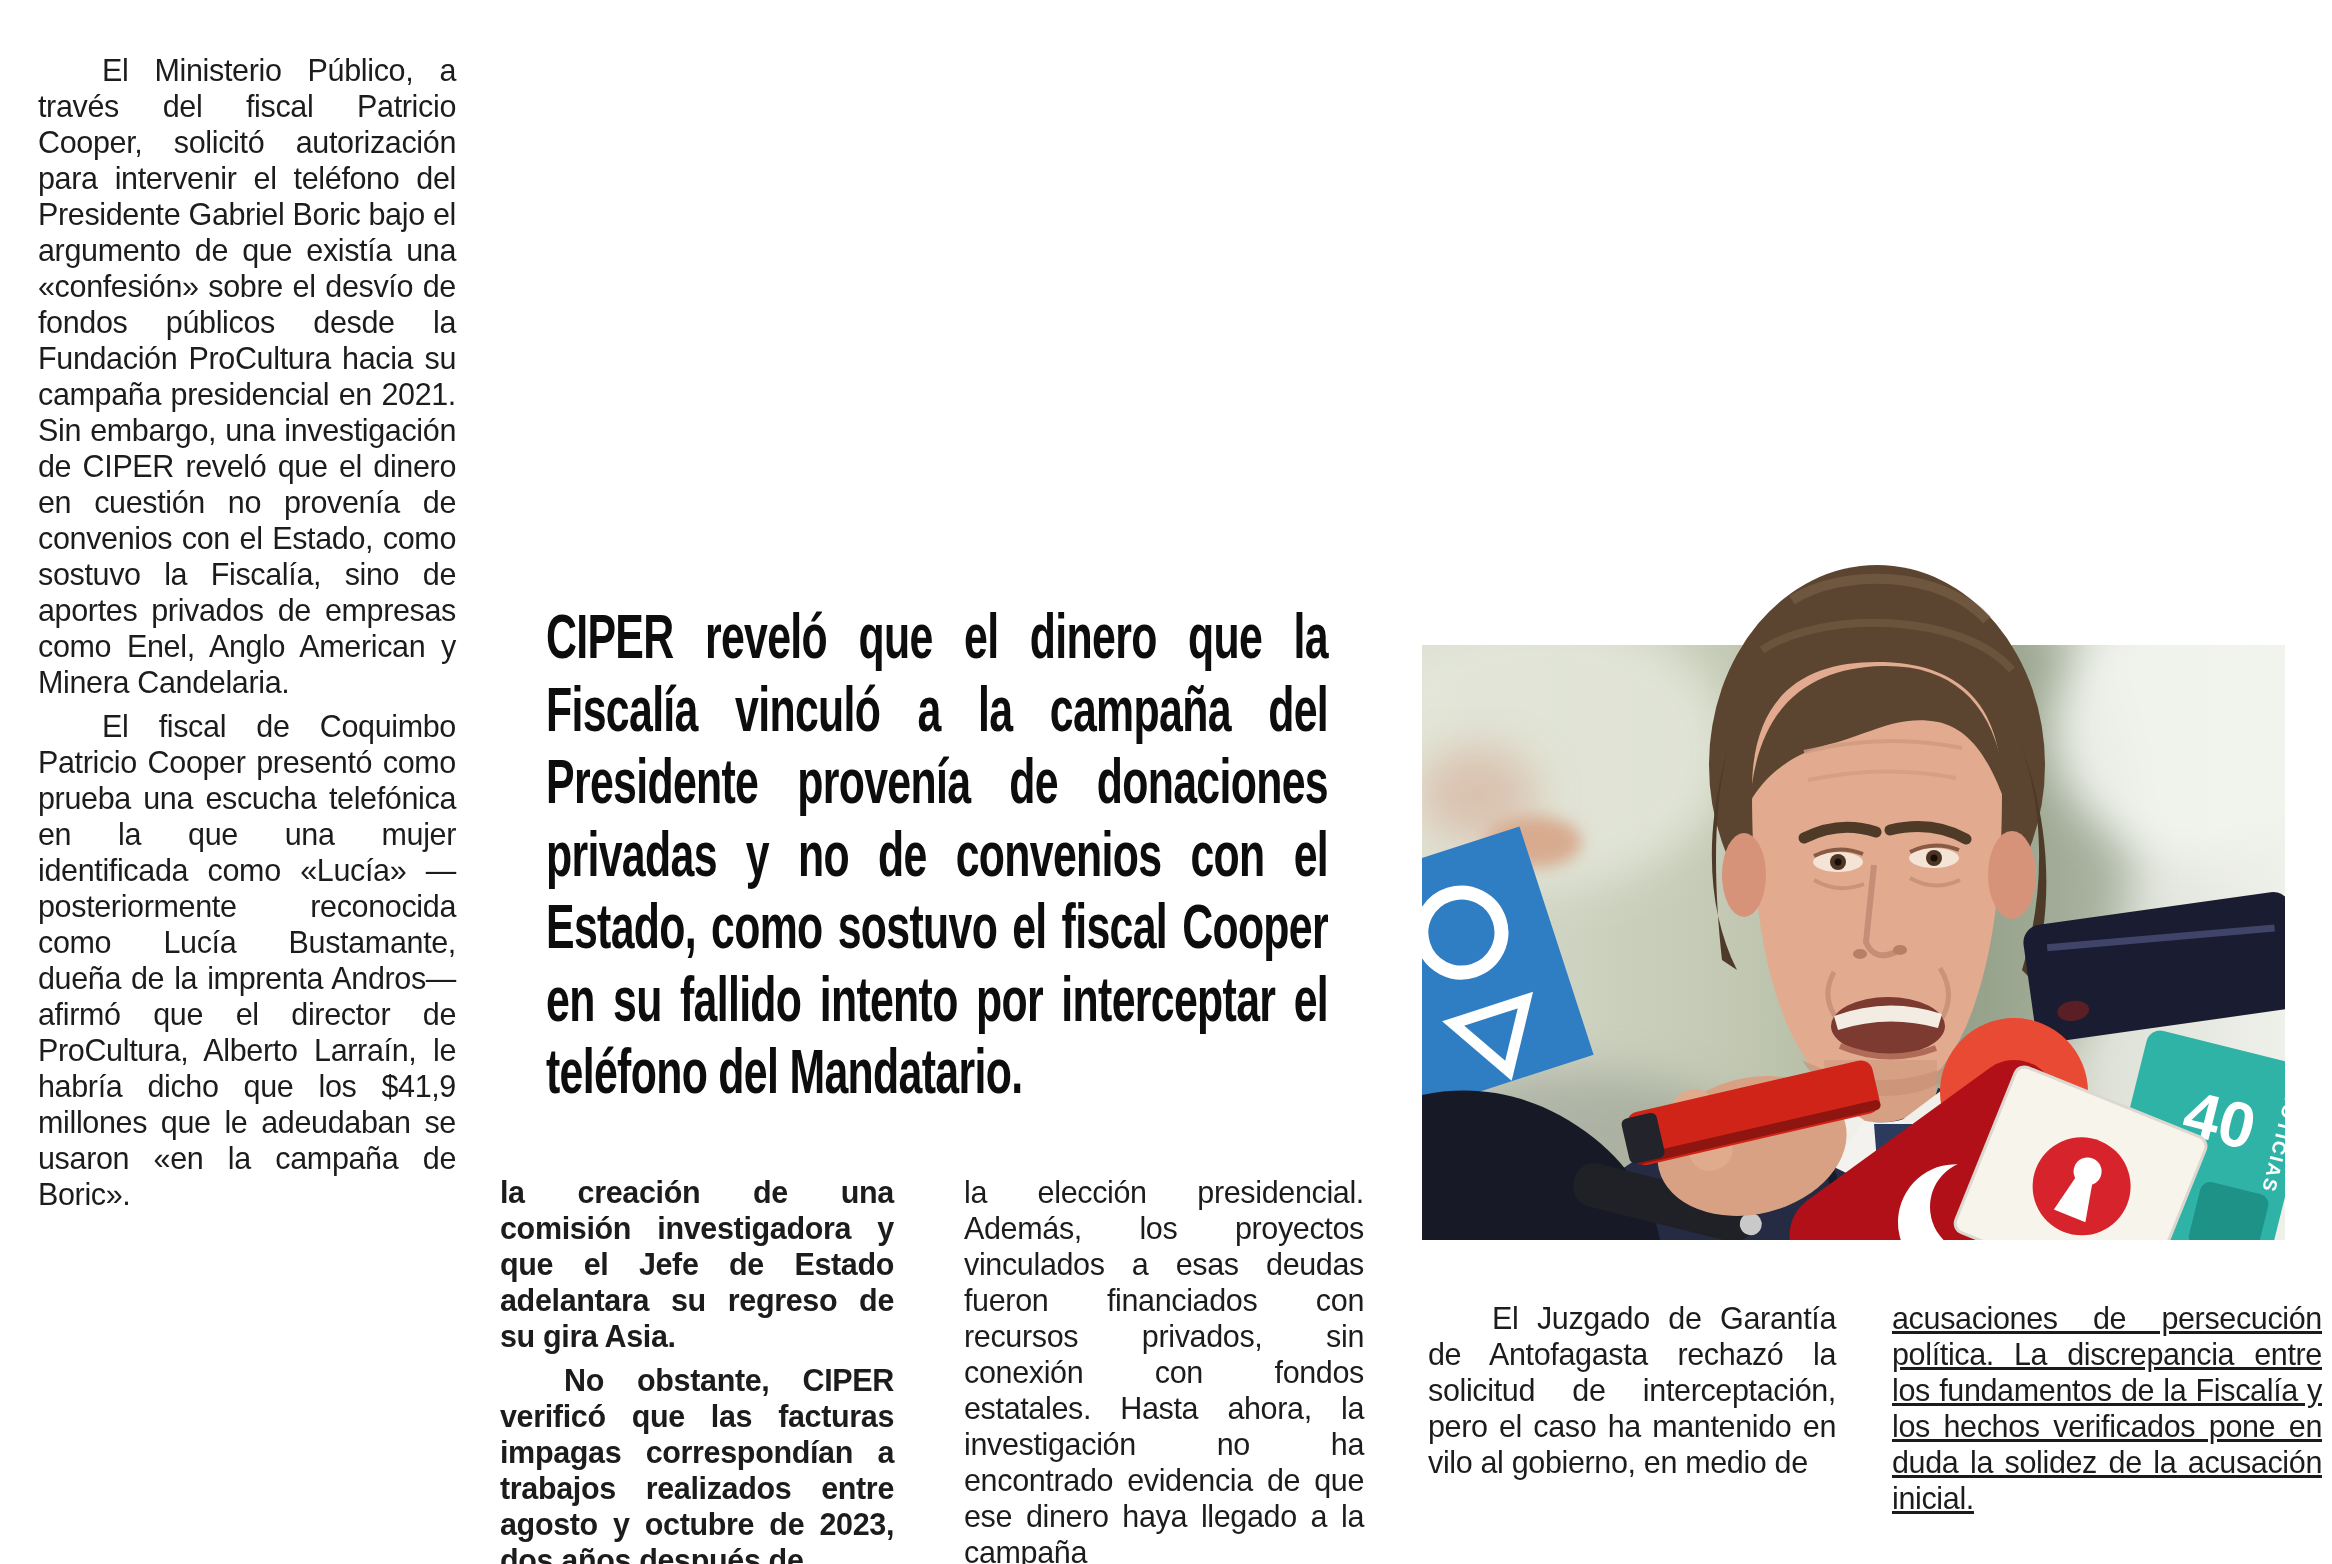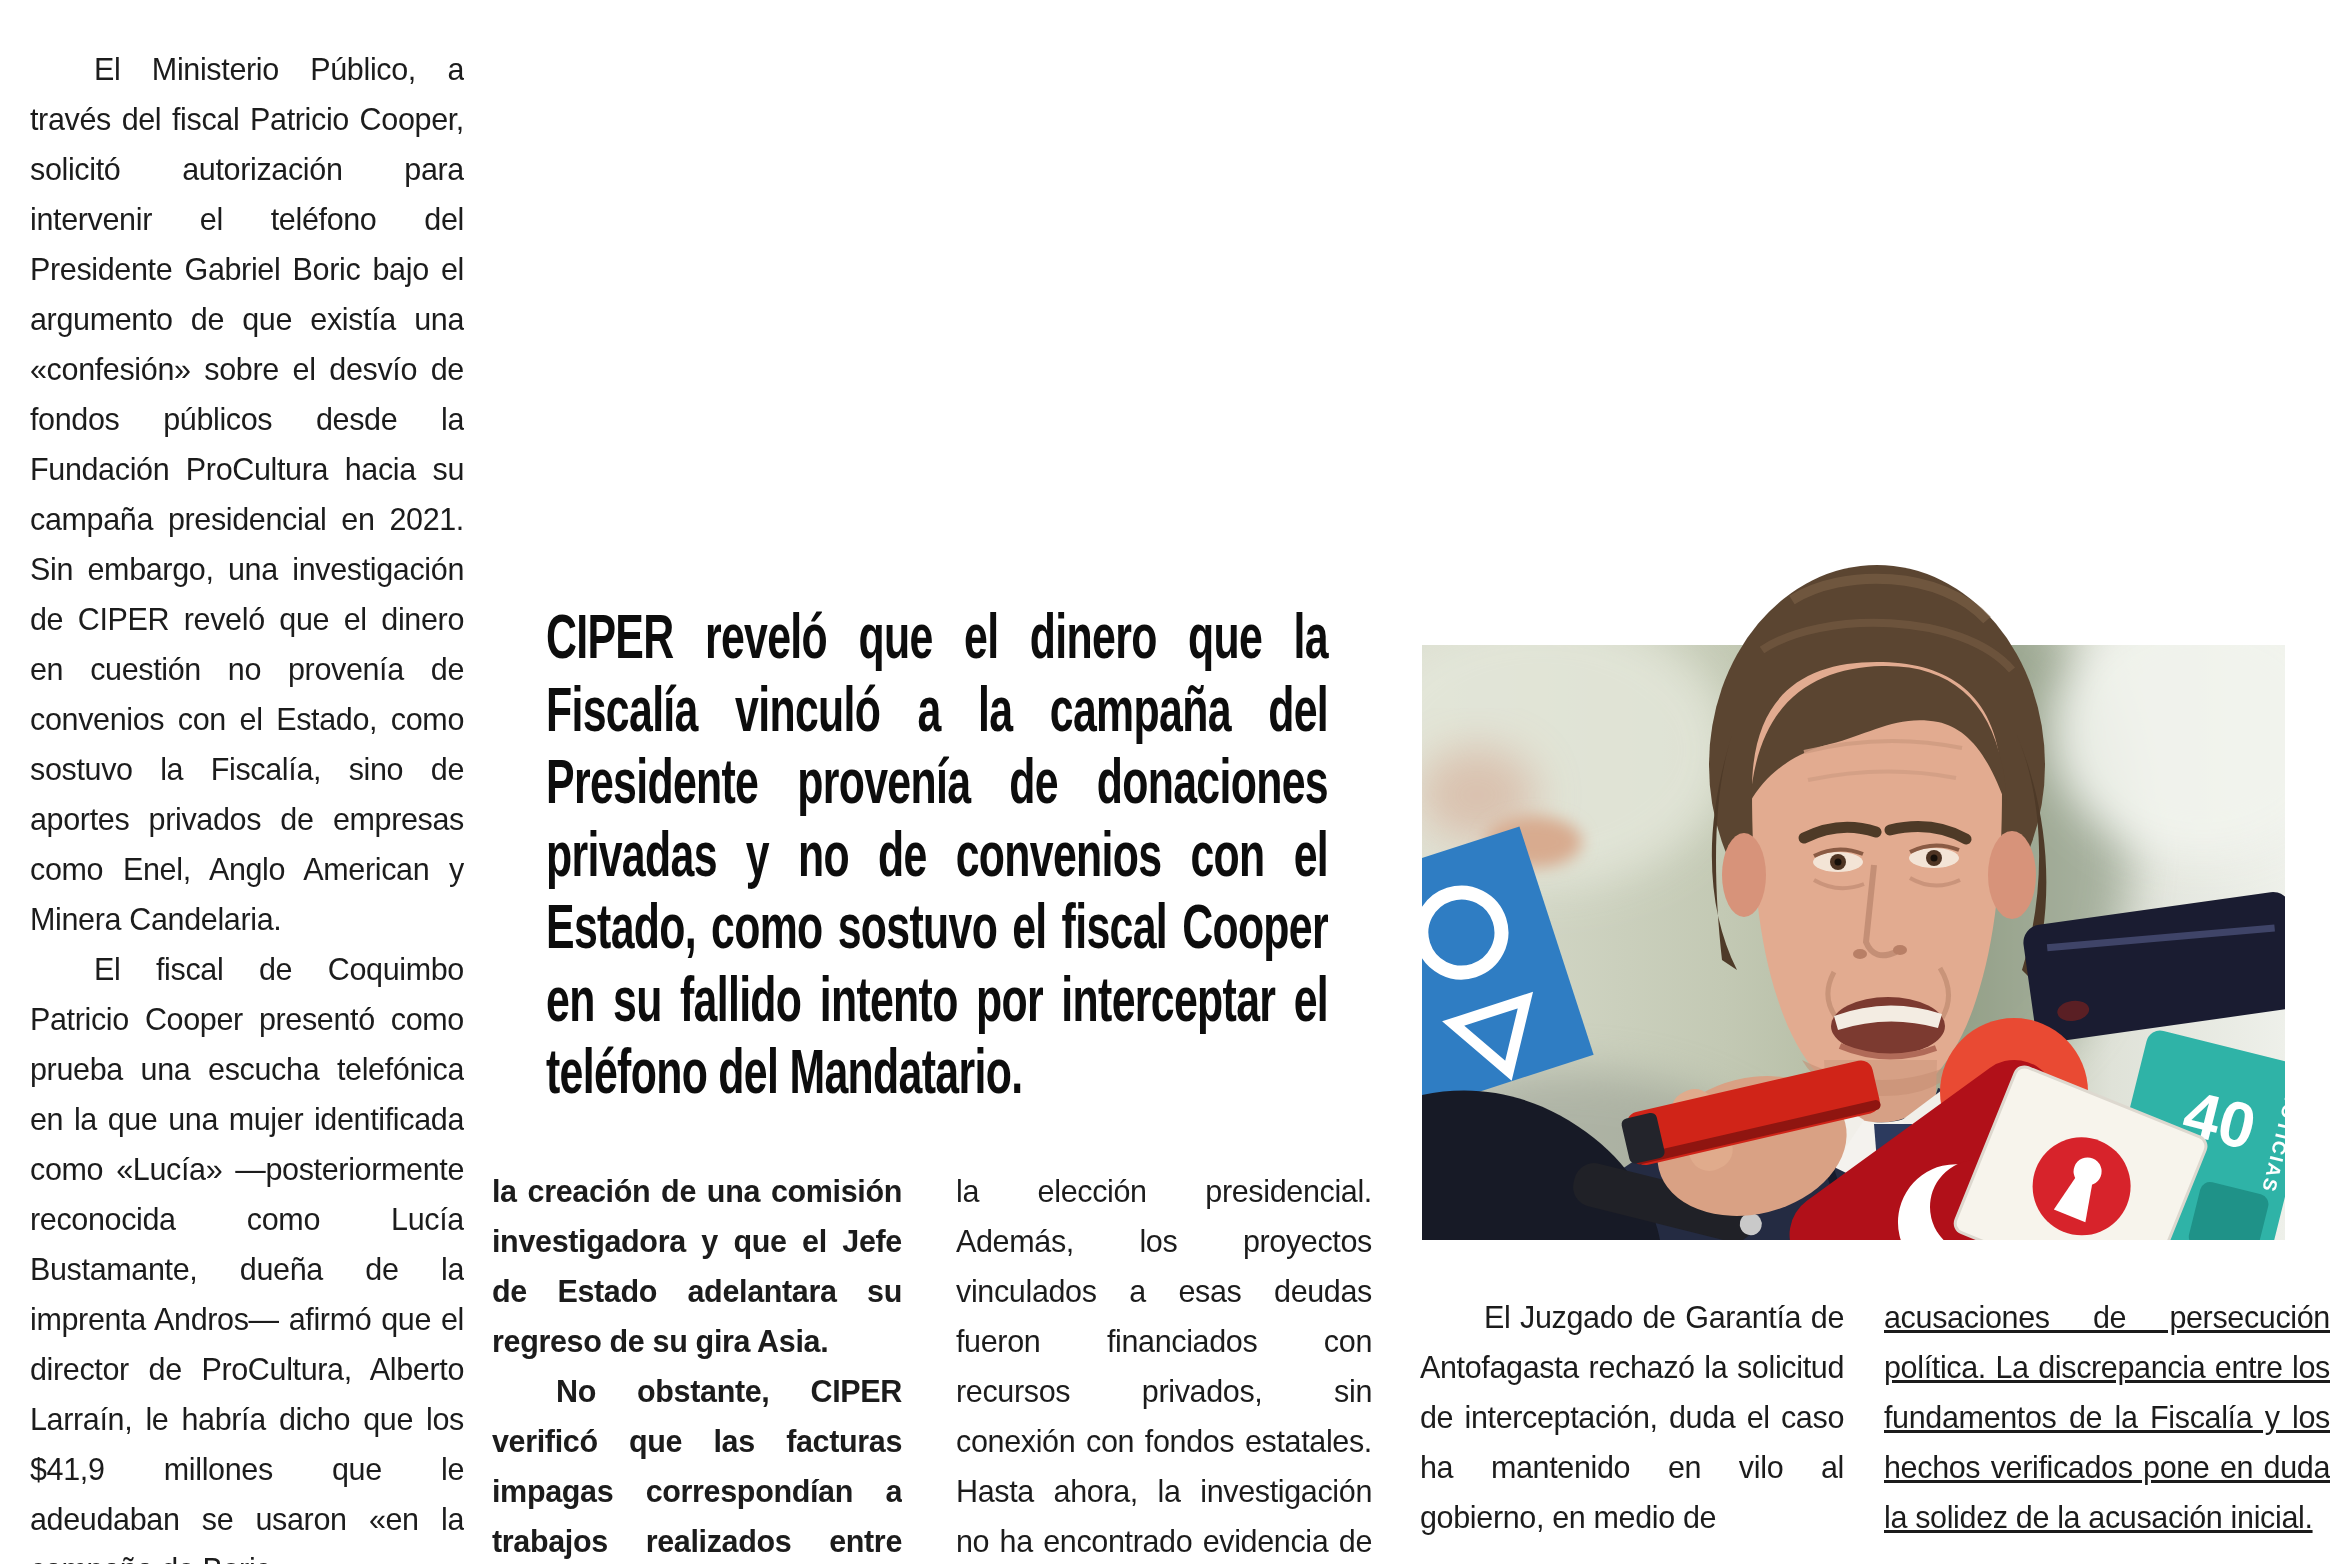--- a/index.html
+++ b/index.html
@@ -6,23 +6,23 @@
   .page{
     position:relative;
     width:2332px;height:1564px;
     background:#ffffff;
     overflow:hidden;
     font-family:"Liberation Sans", sans-serif;
     color:#1b1b1b;
   }
   
   .body-p{
-    margin:0;
+    margin:8px;
     font-size:30.5px;
-    line-height:50px;
+    line-height:36px;
     letter-spacing:-0.35px;
     text-align:justify;
     color:#1c1c1c;
   }
   .indent{text-indent:64px;}
   .col-left{position:absolute;left:30px;top:44px;width:434px;height:1520px;overflow:hidden;}
   .bcol{position:absolute;overflow:hidden;}
   .bcol1{left:492px;top:1166px;width:410px;height:398px;font-weight:bold;}
   .bcol2{left:956px;top:1166px;width:416px;height:398px;}
   .bcol3{left:1420px;top:1292px;width:424px;height:272px;}
@@ -234,19 +234,19 @@
   </figure>
 
   <div class="bcol bcol1">
     <p class="body-p">la creación de una comisión investigadora y que el Jefe de Estado adelantara su regreso de su gira Asia.</p>
     <p class="body-p indent">No obstante, CIPER verificó que las facturas impagas correspondían a trabajos realizados entre agosto y octubre de 2023, dos años después de</p>
   </div>
   <div class="bcol bcol2">
     <p class="body-p">la elección presidencial. Además, los proyectos vinculados a esas deudas fueron financiados con recursos privados, sin conexión con fondos estatales. Hasta ahora, la investigación no ha encontrado evidencia de que ese dinero haya llegado a la campaña</p>
   </div>
   <div class="bcol bcol3">
-    <p class="body-p indent">El Juzgado de Garantía de Antofagasta rechazó la solicitud de interceptación, duda el caso ha mantenido en vilo al gobierno, en medio de</p>
+    <p class="body-p indent">El Juzgado de Garantía de Antofagasta rechazó la solicitud de interceptación, pero el caso ha mantenido en vilo al gobierno, en medio de</p>
   </div>
   <div class="bcol bcol4">
     <p class="body-p">acusaciones de persecución política. La discrepancia entre los fundamentos de la Fiscalía y los hechos verificados pone en duda la solidez de la acusación inicial.</p>
   </div>
 
 </div>
 
 </body></html>

